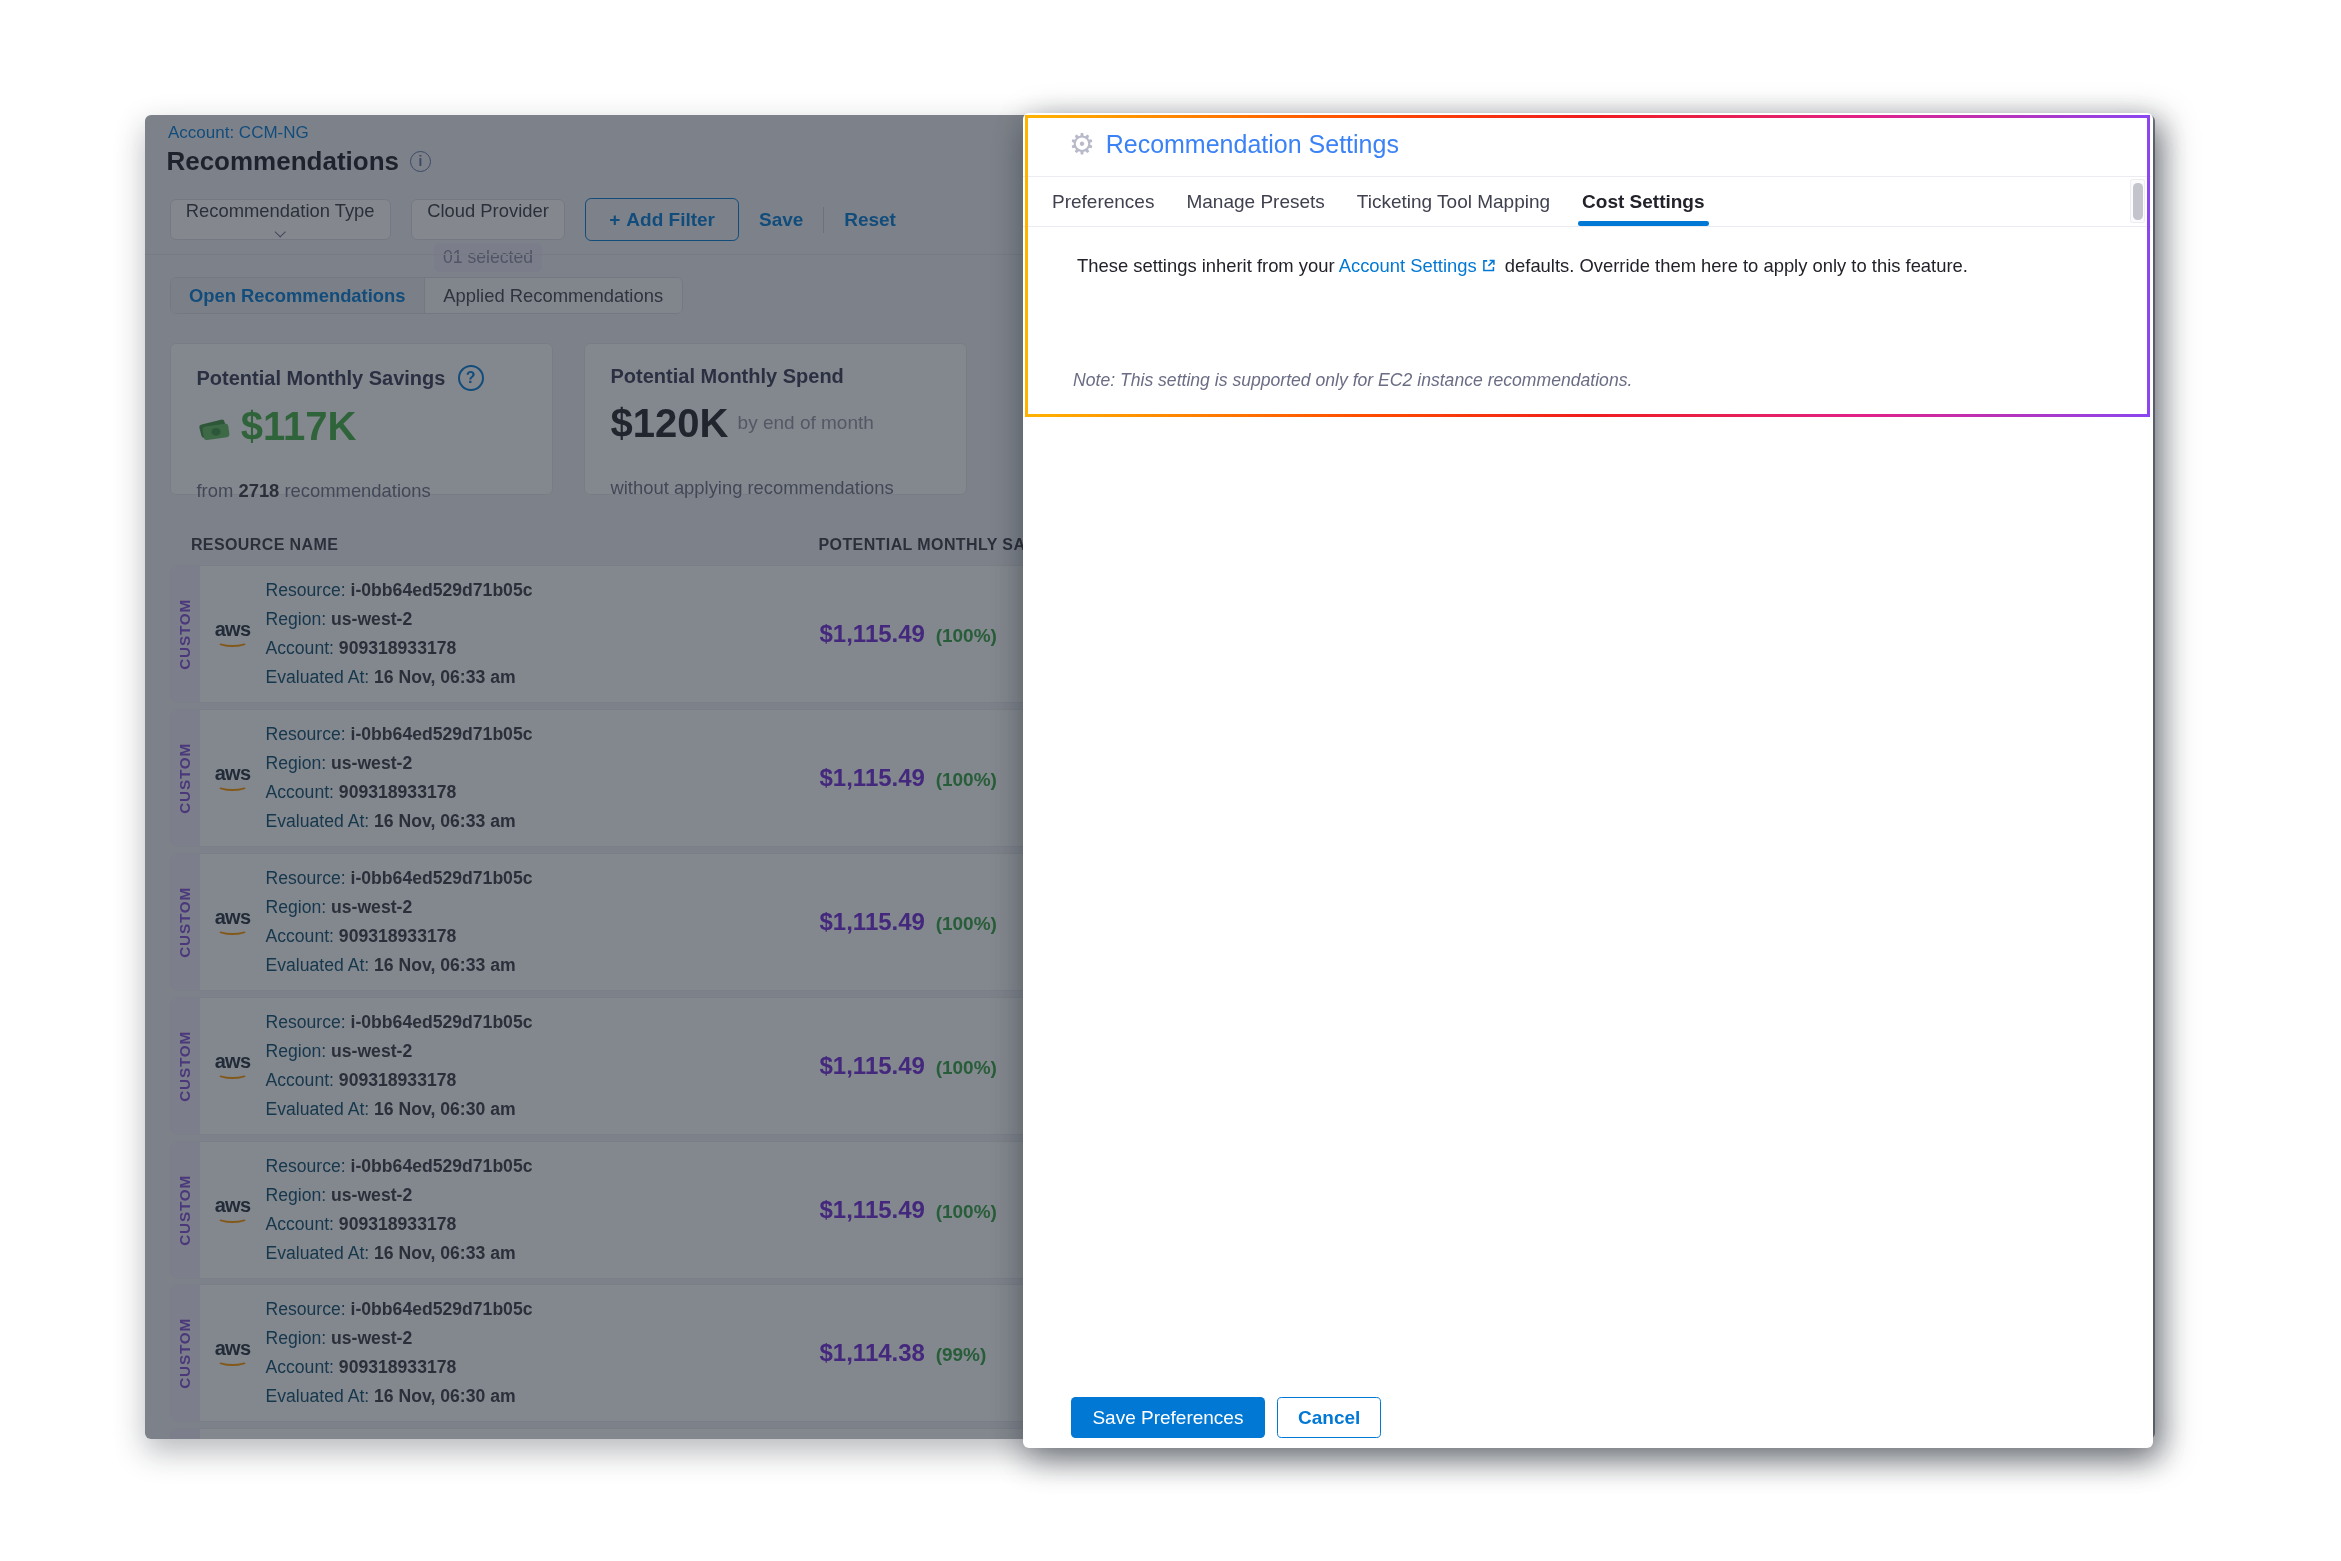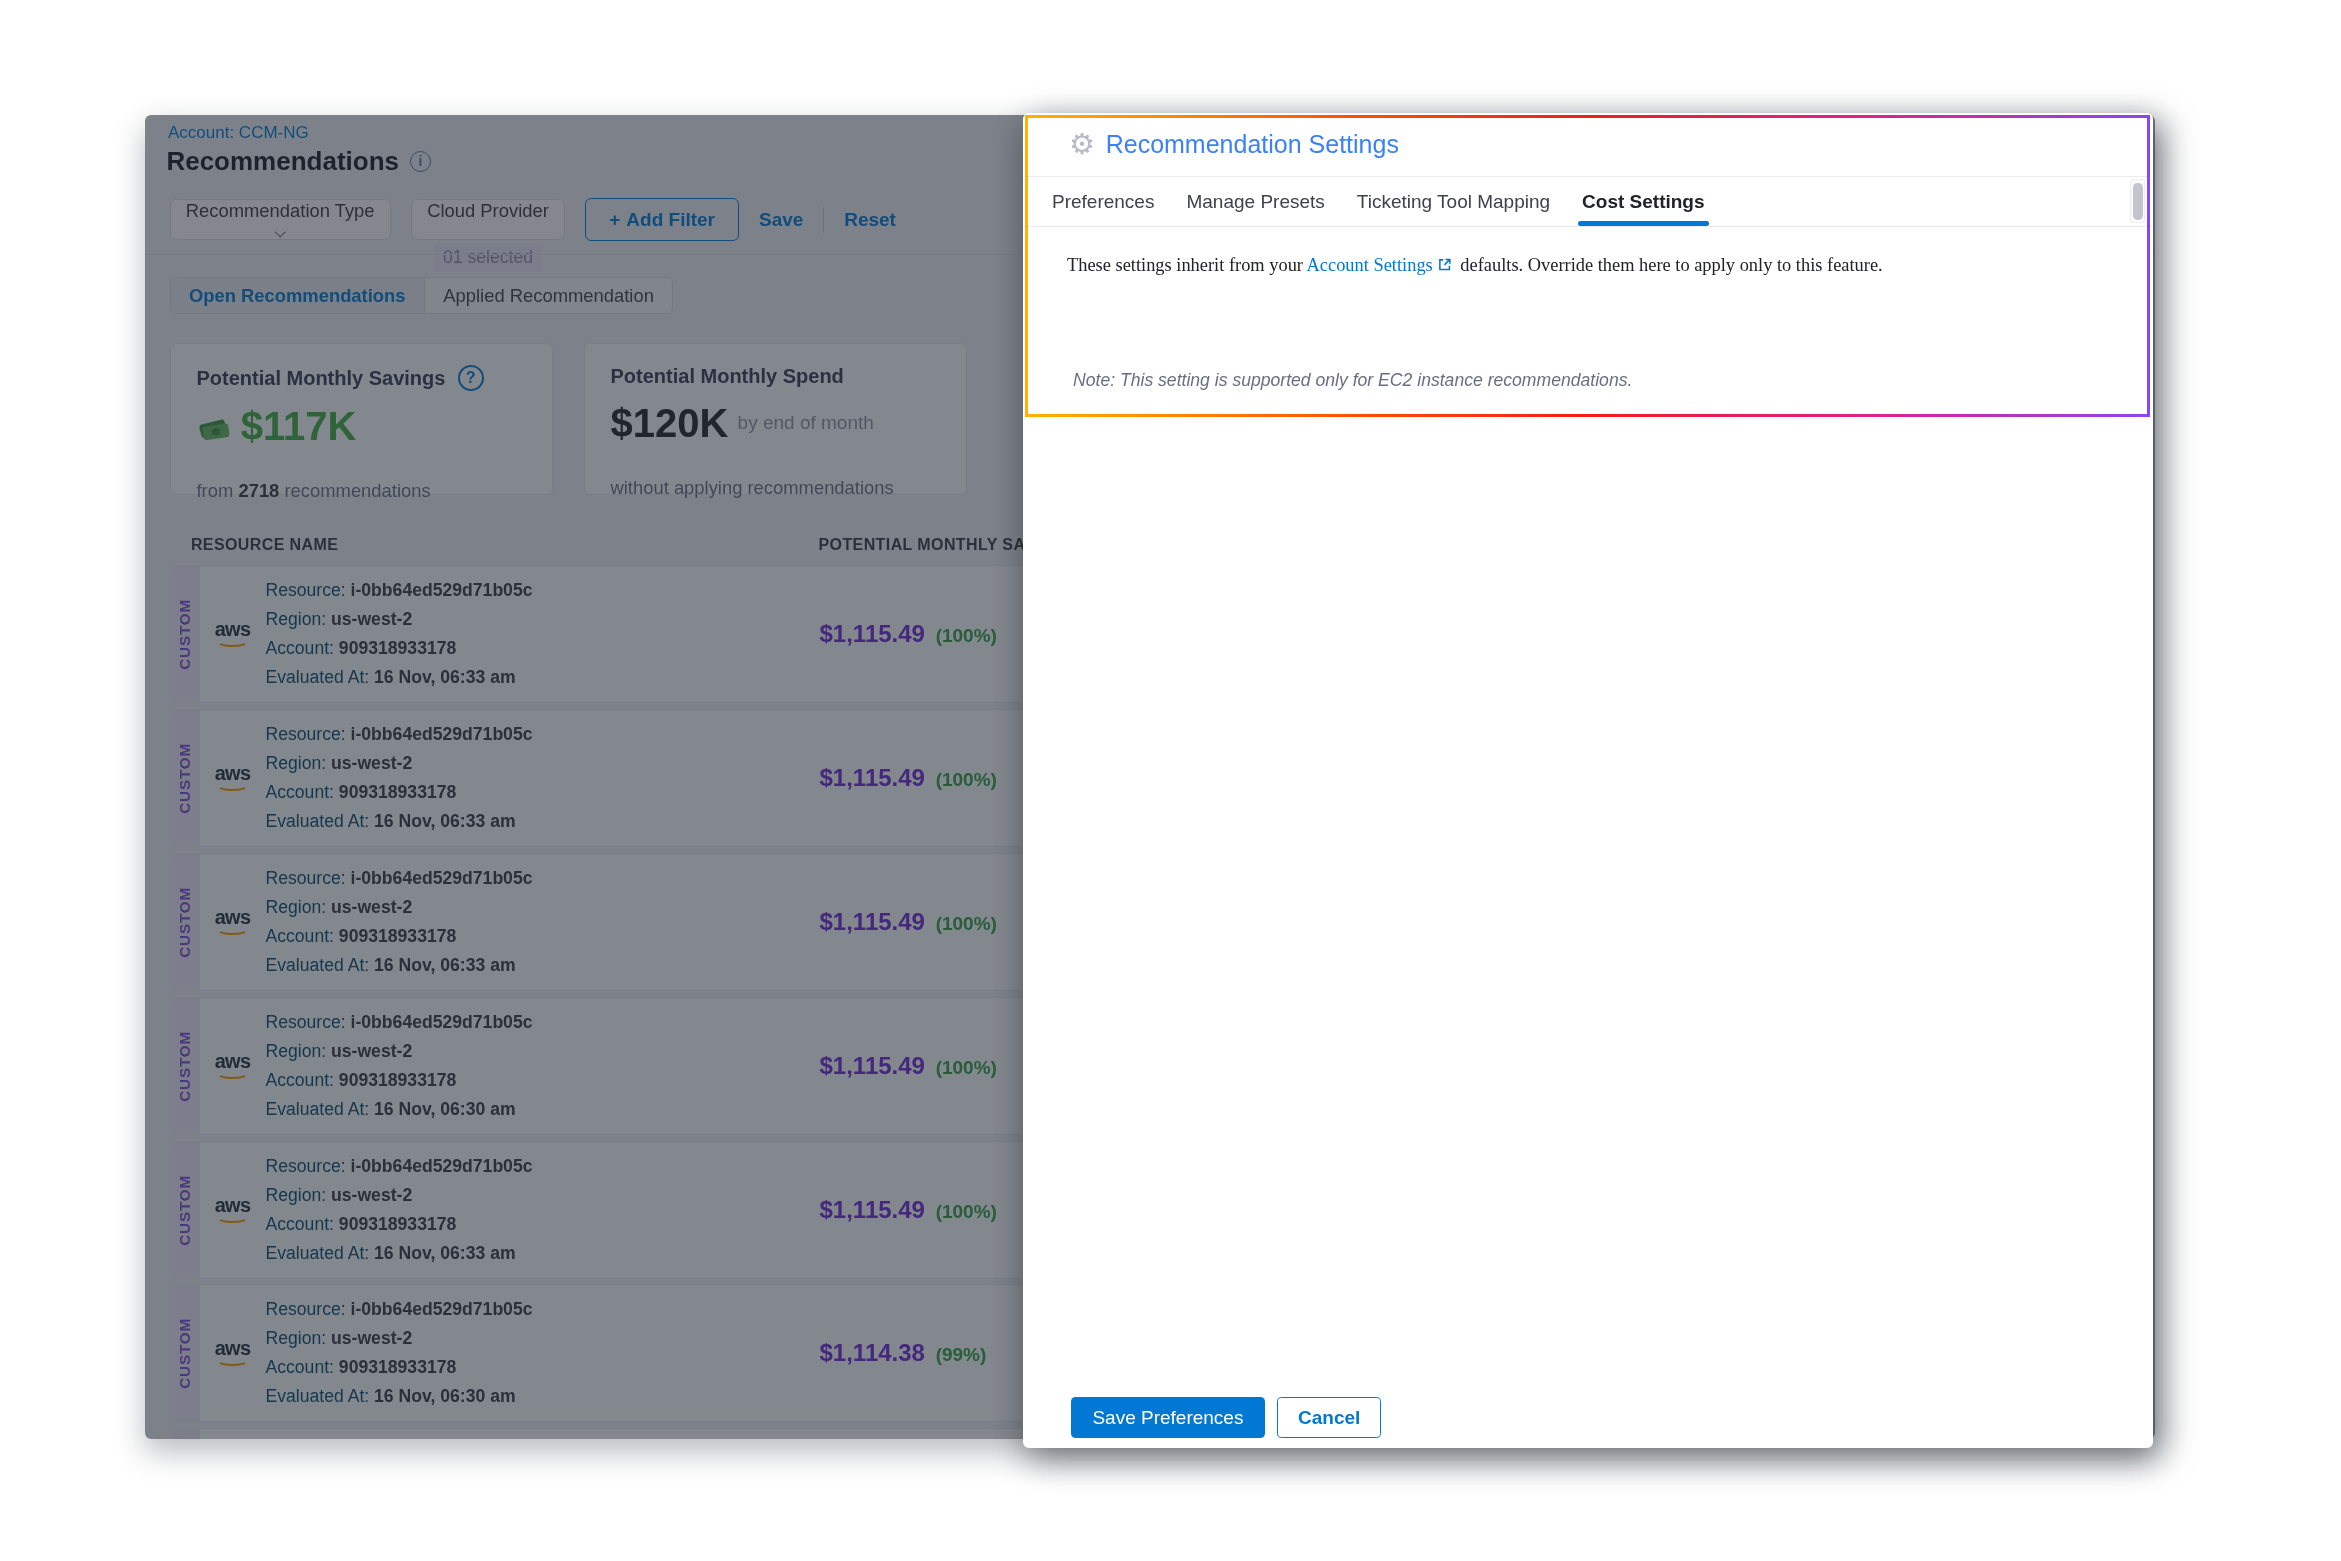--- a/index.html
+++ b/index.html
@@ -91,21 +91,21 @@
     border-top:0.8px solid #ebebf2; border-bottom:0.8px solid #ebebf2;
     display:flex; align-items:center; padding-left:29px; gap:32px; }
   .dtab { position:relative; font-size:19px; color:#40414f; height:100%; display:flex; align-items:center; }
   .dtab.active { font-weight:bold; color:#22222a; }
   .dtab.active::after { content:""; position:absolute; left:-4.6px; right:-4.6px; bottom:0;
     height:4.6px; background:#0278d5; border-radius:2.3px; }
   .mini-scroll { position:absolute; right:7.7px; top:66px; width:15.3px; height:44px;
     background:#fbfbfd; border:0.8px solid #ececf2; border-radius:2.3px; }
   .mini-thumb { position:absolute; left:2.3px; top:3.1px; width:9.2px; height:37px; background:#c4c5cc; border-radius:4.6px; }
 
-  .inherit-p { position:absolute; left:44px; top:142px; font-size:18.4px; color:#22222a;font-family:Liberation Serif, serif; }
+  .inherit-p { position:absolute; left:54px; top:142px; font-size:18.4px; color:#22222a; }
   .acct-link { color:#0278d5; text-decoration:none; }
   .ext-icon { display:inline-block; vertical-align:-1.5px; margin:0 3.1px 0 4.6px; }
 
   .field-row { position:absolute; left:50px; top:187px; width:1026px; height:43px; display:flex; align-items:center; }
   .field-label { font-size:19px; font-weight:bold; color:#22222a; width:279px; }
   .select-box { width:233px; height:43px; background:#fff; border:0.8px solid #d9dae5; border-radius:6.1px;
     display:flex; align-items:center; justify-content:space-between; padding:0 17px; }
   .select-value { font-size:19px; color:#22222a; }
 
   .note { position:absolute; left:50px; top:257px; font-size:17.6px; font-style:italic; color:#6b6d85; }
@@ -146,21 +146,21 @@
       </button>
       <button class="link-btn">Save</button>
       <span class="vdiv"></span>
       <button class="link-btn">Reset</button>
     </div>
 
     <div class="hdiv"></div>
 
     <div class="view-tabs">
       <div class="view-tab active">Open Recommendations</div>
-      <div class="view-tab inactive">Applied Recommendation</div>
+      <div class="view-tab inactive">Applied Recommendations</div>
     </div>
 
     <div class="cards">
       <div class="sum-card">
         <div class="card-title-row">
           <span class="card-title">Potential Monthly Savings</span>
           <span class="q-icon">?</span>
         </div>
         <div class="card-value-row">
           <svg width="35" height="31" viewBox="0 0 46 40">

